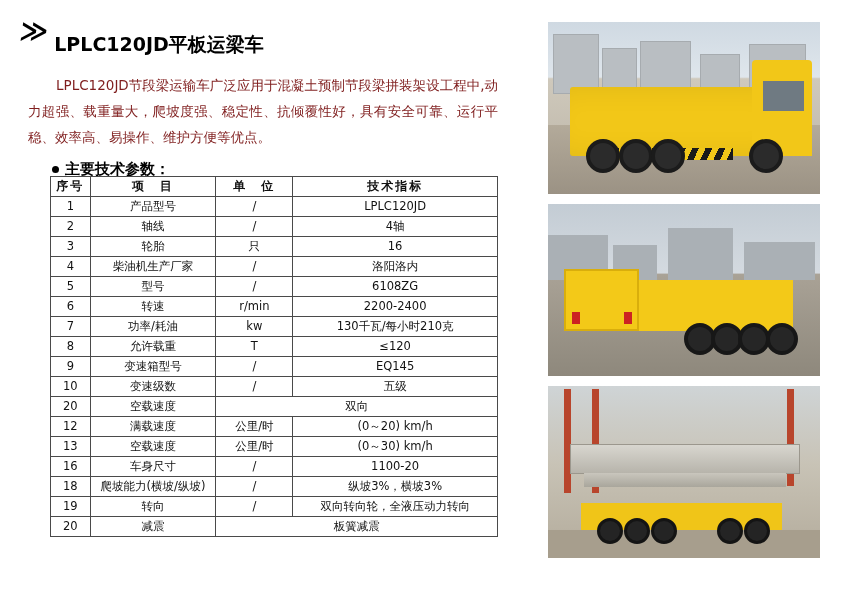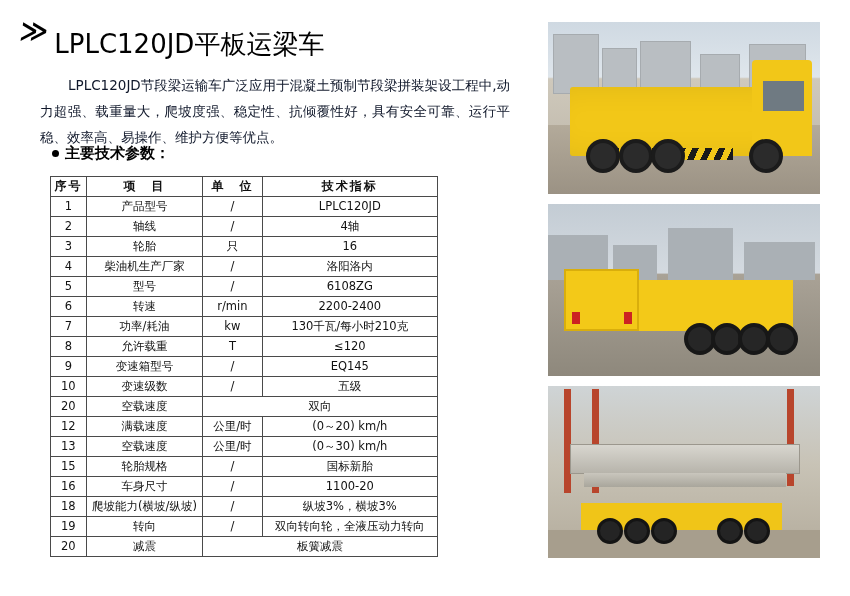--- a/index.html
+++ b/index.html
@@ -39,63 +39,63 @@
   .chev {
     font-size: 27px;
     font-weight: bold;
     letter-spacing: -4px;
     color: #000;
     margin-right: 10px;
     line-height: 1;
     transform: skewX(-8deg);
   }
   .doc-title {
-    font-size: 26px;
-    font-weight: normal;
+    font-size: 19px;
+    font-weight: bold;
     color: #000;
     letter-spacing: 0px;
     line-height: 1;
     white-space: nowrap;
     margin-top: 28px;
   }
   .intro {
     position: absolute;
-    left: 40px;
+    left: 28px;
     top: 58px;
     width: 470px;
     font-size: 13.5px;
     line-height: 26px;
-    color: #0f172a;
+    color: #7f1d1d;
     text-indent: 28px;
     text-align: justify;
   }
   .section-head {
     position: absolute;
     left: 52px;
-    top: 144px;
+    top: 160px;
     font-size: 15px;
     font-weight: bold;
     color: #000;
     display: flex;
     align-items: center;
   }
   .bullet {
     display: inline-block;
     width: 7px;
     height: 7px;
     border-radius: 50%;
     background: #000;
     margin-right: 6px;
   }
   
   table.spec {
     position: absolute;
     left: 50px;
     top: 176px;
-    width: 388px;
+    width: 448px;
     border-collapse: collapse;
     font-size: 11.5px;
     color: #111;
   }
   table.spec th, table.spec td {
     border: 1px solid #4a4a4a;
     text-align: center;
     height: 19px;
     line-height: 17px;
     padding: 0 2px;
@@ -377,26 +377,20 @@
             <td class="c-no">12</td>
             <td class="c-item">满载速度</td>
             <td class="c-unit">公里/时</td>
             <td class="c-val">(0～20) km/h</td>
           </tr>
           <tr>
             <td class="c-no">13</td>
             <td class="c-item">空载速度</td>
             <td class="c-unit">公里/时</td>
             <td class="c-val">(0～30) km/h</td>
-          </tr>
-          <tr>
-            <td class="c-no">15</td>
-            <td class="c-item">轮胎规格</td>
-            <td class="c-unit">/</td>
-            <td class="c-val">国标新胎</td>
           </tr>
           <tr>
             <td class="c-no">16</td>
             <td class="c-item">车身尺寸</td>
             <td class="c-unit">/</td>
             <td class="c-val">1100-20</td>
           </tr>
           <tr>
             <td class="c-no">18</td>
             <td class="c-item">爬坡能力(横坡/纵坡)</td>

